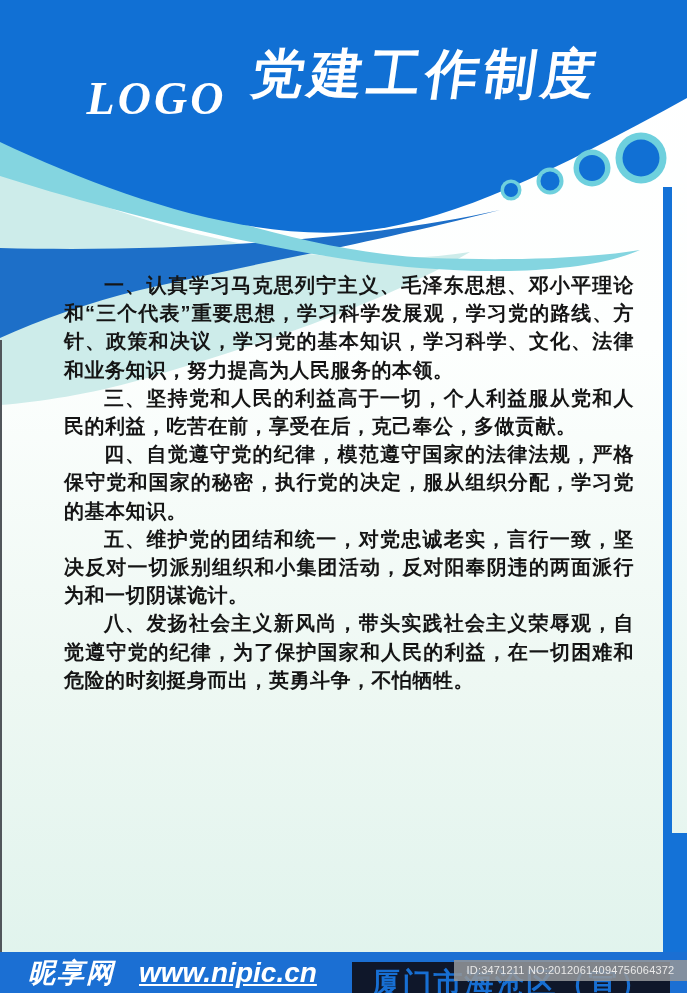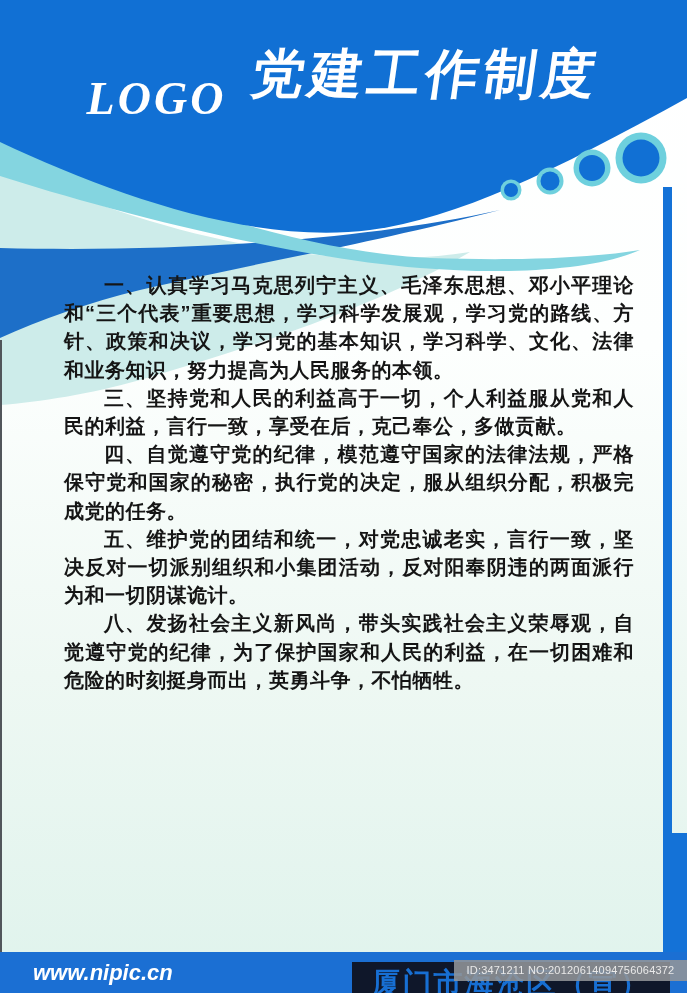--- a/index.html
+++ b/index.html
@@ -34,21 +34,21 @@
     letter-spacing:0.5px;text-align:justify;margin-top:35px;
   }
   .body-text p{margin:0;text-indent:2em;}
   
   .footer{position:absolute;left:0;top:952px;width:687px;height:41px;background:#1b6fd3;z-index:4;}
   .nipic-logo{
     position:absolute;left:28px;top:0;height:41px;display:flex;align-items:center;
     color:#ffffff;font-style:italic;white-space:nowrap;
   }
   .nipic-name{font-size:27px;font-weight:900;letter-spacing:2px;}
-  .nipic-url{font-size:22px;font-weight:700;margin-left:5px;}
+  .nipic-url{font-size:28px;font-weight:700;margin-left:24px;text-decoration:underline;}
   .publisher-box{
     position:absolute;left:352px;top:10px;width:318px;height:31px;background:#0f172a;
     overflow:hidden;text-align:center;
   }
   .publisher-text{
     color:#176fd3;font-weight:800;font-size:29px;line-height:36px;
     letter-spacing:2px;margin-top:3px;white-space:nowrap;
   }
   .watermark{
     position:absolute;left:454px;top:8px;width:233px;height:21px;
@@ -83,28 +83,29 @@
     <span class="logo-text">LOGO</span>
     <span class="poster-title">党建工作制度</span>
   </div>
 
   <div class="right-bar"></div>
   <div class="right-corner-block"></div>
   <div class="left-edge-line"></div>
 
   <div class="body-text">
       <p>一、认真学习马克思列宁主义、毛泽东思想、邓小平理论和“三个代表”重要思想，学习科学发展观，学习党的路线、方针、政策和决议，学习党的基本知识，学习科学、文化、法律和业务知识，努力提高为人民服务的本领。</p>
-      <p>三、坚持党和人民的利益高于一切，个人利益服从党和人民的利益，言行一致，享受在后，克己奉公，多做贡献。</p>
-      <p>四、自觉遵守党的纪律，模范遵守国家的法律法规，严格保守党和国家的秘密，执行党的决定，服从组织分配，积极完成党的任务。</p>
+      <p>三、坚持党和人民的利益高于一切，个人利益服从党和人民的利益，吃苦在前，享受在后，克己奉公，多做贡献。</p>
+      <p>四、自觉遵守党的纪律，模范遵守国家的法律法规，严格保守党和国家的秘密，执行党的决定，服从组织分配，学习党的基本知识。</p>
       <p>五、维护党的团结和统一，对党忠诚老实，言行一致，坚决反对一切派别组织和小集团活动，反对阳奉阴违的两面派行为和一切阴谋诡计。</p>
       <p>八、发扬社会主义新风尚，带头实践社会主义荣辱观，自觉遵守党的纪律，为了保护国家和人民的利益，在一切困难和危险的时刻挺身而出，英勇斗争，不怕牺牲。</p>
     </div>
 
   <div class="footer">
     <div class="nipic-logo">
+      <span class="nipic-name">昵享网</span>
       <span class="nipic-url">www.nipic.cn</span>
     </div>
     <div class="publisher-box">
       <div class="publisher-text">厦门市海沧区（宣）</div>
     </div>
     <div class="watermark">ID:3471211 NO:20120614094756064372</div>
   </div>
 
 </div>
 

